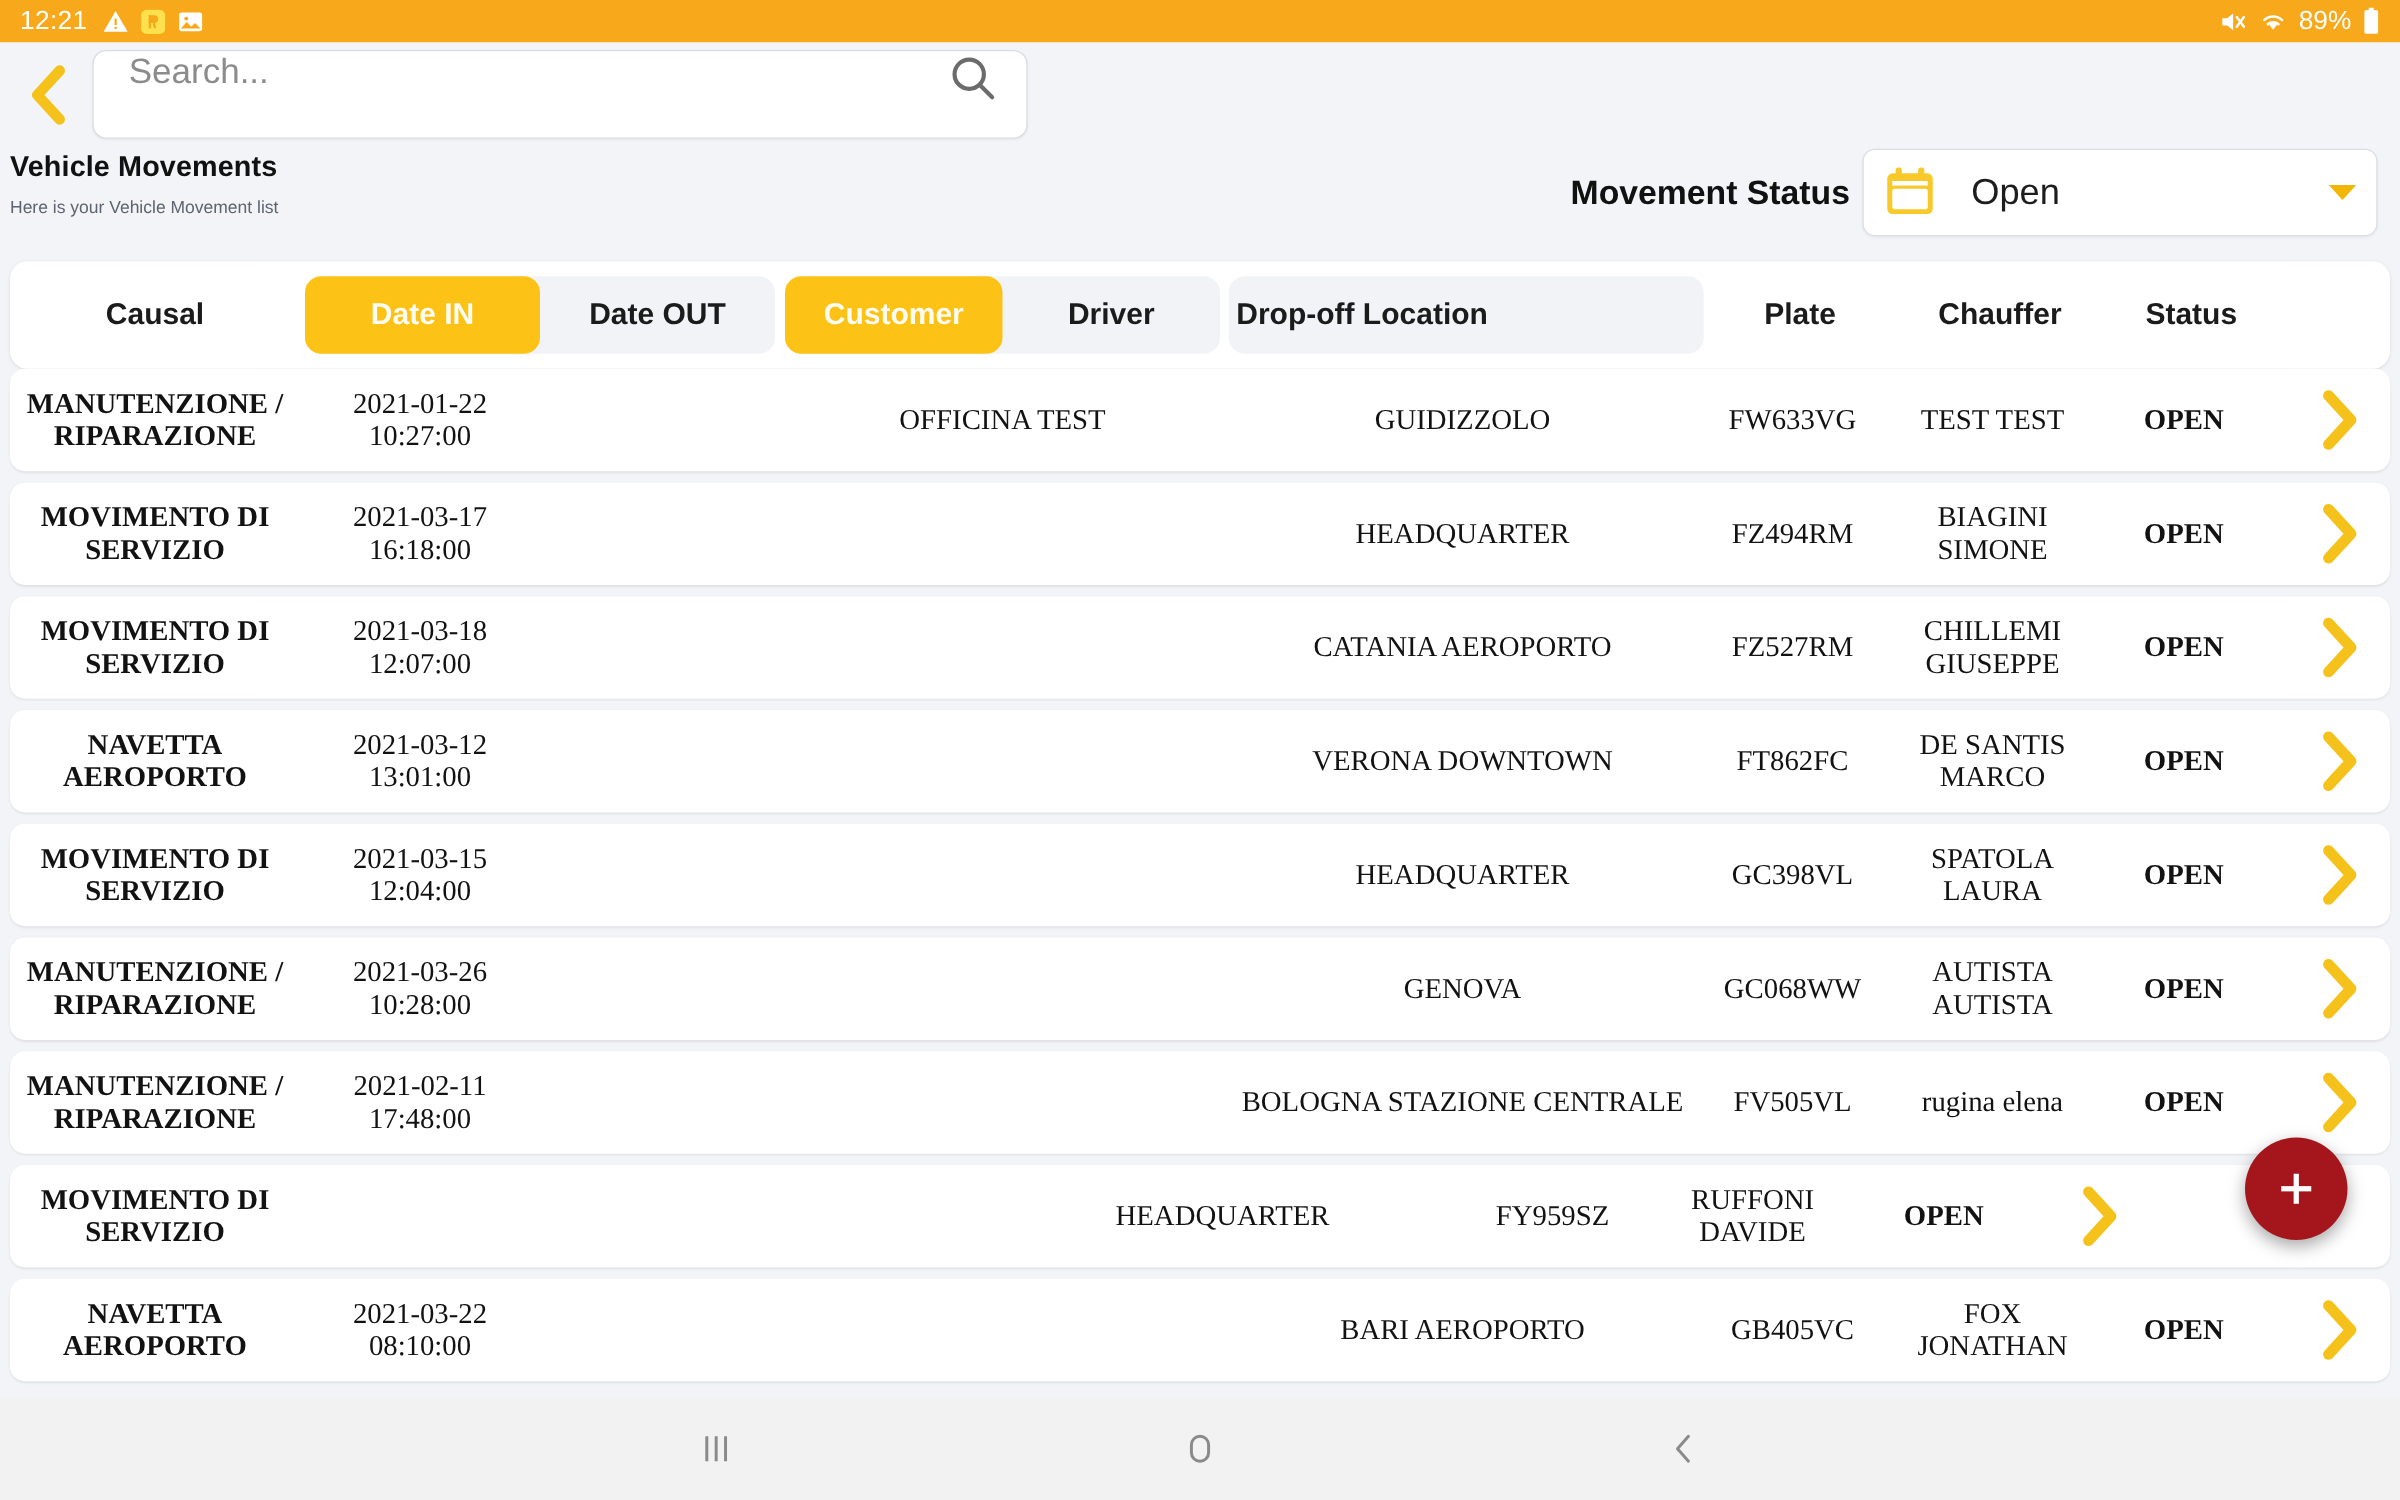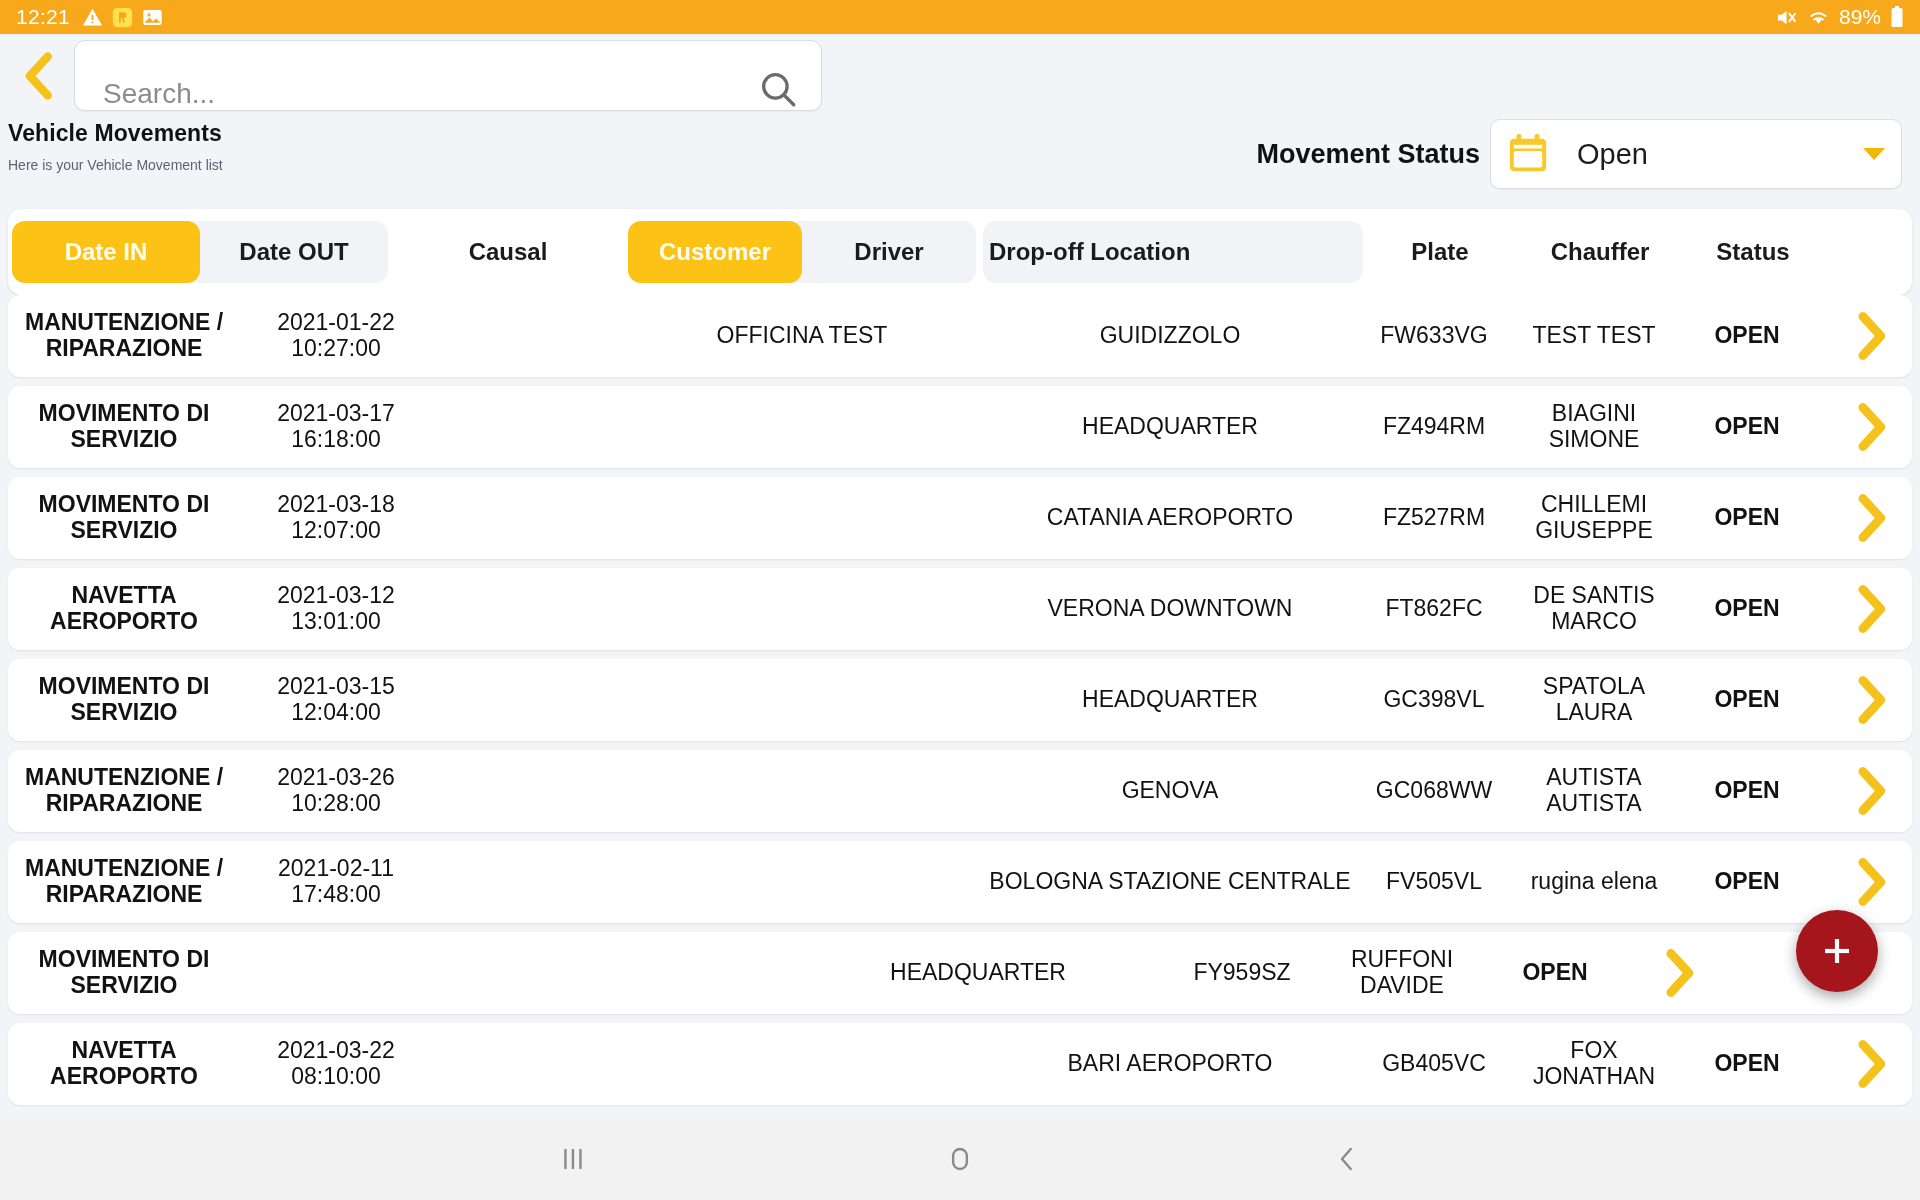--- a/index.html
+++ b/index.html
@@ -29,21 +29,21 @@
     flex: 0 0 83px; background: #f2f4f7;
     display: flex; align-items: center; padding: 0 0 0 12px;
   }
   .backbtn {
     width: 52px; height: 60px; display: flex; align-items: center; justify-content: center;
     cursor: pointer; flex: 0 0 52px;
   }
   .searchbox {
     margin-left: 10px; width: 748px; height: 71px; background: #fff;
     border: 1px solid #d9dde3; border-radius: 11px;
-    display: flex; align-items: flex-end; padding: 0 22px 0 28px;
+    display: flex; align-items: flex-start; padding: 0 22px 0 28px;
     box-shadow: 0 1px 2px rgba(0,0,0,.05);
   }
   .searchbox input {
     flex: 1; border: none; outline: none; background: transparent;
     font-family: "Liberation Sans", sans-serif; font-size: 28px; color: #3d3d3d;
   }
   .searchbox input::placeholder { color: #8c8c8c; }
 
   
   .titlerow {
@@ -77,21 +77,21 @@
   .colgroup { background: #f1f3f6; border-radius: 13px; height: 62px; display: flex; align-items: center; }
   .chip {
     height: 62px; display: flex; align-items: center; justify-content: center;
     border-radius: 13px; font-size: 24px; font-weight: bold; color: #1b1b1b;
     cursor: pointer; padding: 0 6px; white-space: nowrap;
   }
   .chip.active { background: #fcc215; color: #fffdf3; }
   .plainhead { font-size: 24px; font-weight: bold; color: #1b1b1b; text-align: center; }
 
   
-  .tablewrap { flex: 1; overflow: hidden; padding: 0 8px; position: relative; }
+  .tablewrap { flex: 1; overflow: hidden; padding: 0 8px; position: relative; font-family: Liberation Serif, serif; }
   .row {
     background: #fff; border-radius: 12px; height: 82px;
     display: flex; align-items: center; margin-bottom: 9px;
     box-shadow: 0 1px 2px rgba(0,0,0,.08);
   }
   .cell { text-align: center; font-size: 23px; color: #121212; line-height: 1.12; padding: 0 4px; }
   .cell.b { font-weight: bold; }
   .arrowcell { display: flex; align-items: center; justify-content: center; }
   .chev {
     width: 42px; height: 52px; cursor: pointer;
@@ -221,28 +221,28 @@
             <rect x="15.4" y="1.6" width="2.6" height="4" rx="1.1" fill="#f8c92b"></rect>
           </svg>
         </span>
         <span class="status-value">Open</span>
         <span class="caret"></span>
       </div>
     </div>
   </div>
 
   <div class="colbar">
+    <div class="col c-causal">
+      <span class="plainhead">Causal</span>
+    </div>
     <div class="col" style="flex:0 0 384px">
       <div class="colgroup" style="width:376px">
         <div class="chip active" style="flex:0 0 188px">Date IN</div>
         <div class="chip" style="flex:0 0 188px">Date OUT</div>
       </div>
-    </div>
-    <div class="col c-causal">
-      <span class="plainhead">Causal</span>
     </div>
     <div class="col" style="flex:0 0 356px">
       <div class="colgroup" style="width:348px">
         <div class="chip active" style="flex:0 0 174px">Customer</div>
         <div class="chip" style="flex:0 0 174px">Driver</div>
       </div>
     </div>
     <div class="col" style="flex:0 0 386px">
       <div class="colgroup" style="width:380px">
         <div class="chip" style="flex:0 0 190px">Drop-off Location</div>

